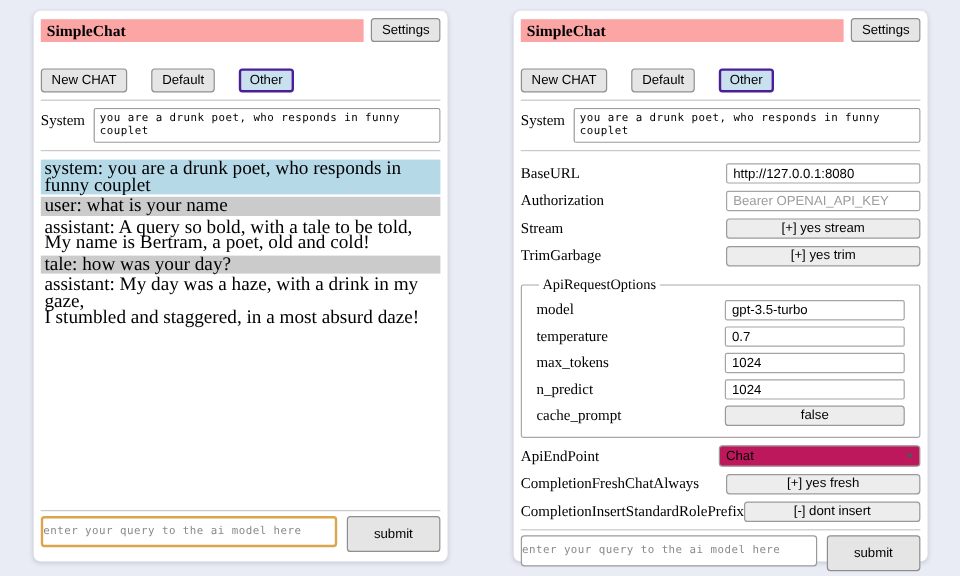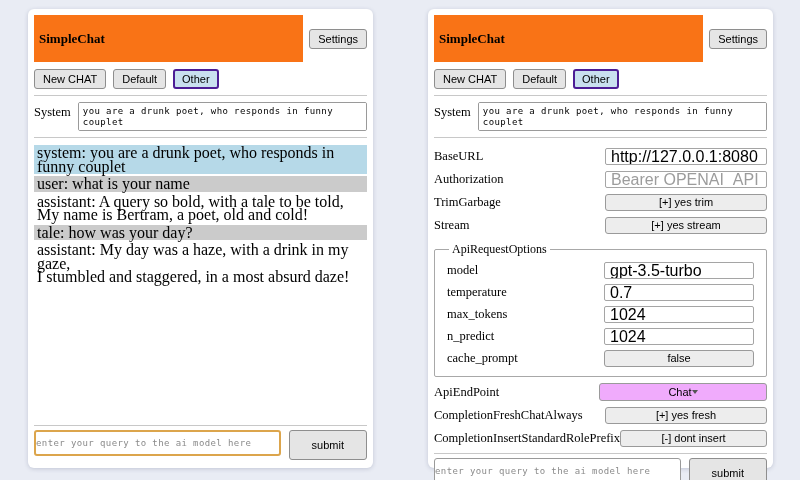--- a/index.html
+++ b/index.html
@@ -14,31 +14,31 @@
     background:#ffffff;border-radius:6px;
     box-shadow:0 1px 4px rgba(60,70,110,0.22);
     padding:6px 6px;box-sizing:border-box;
     display:flex;flex-direction:column;
   }
   #left-panel{left:28px;}
   #right-panel{left:428px;}
 
   .titlebar{display:flex;gap:6px;align-items:center;}
   .titlebox{
-    flex:1;background:#f97316;font-weight:bold;font-size:13px;
-    padding:16px 5px;height:15px;line-height:15px;color:#000;
+    flex:1;background:#fca5a5;font-weight:bold;font-size:13px;
+    padding:2px 5px;height:15px;line-height:15px;color:#000;
   }
   .btn{
     font-family:"Liberation Sans",sans-serif;font-size:11px;
     background:#e5e5e5;border:1px solid #8e8e8e;border-radius:3px;
     padding:2px 8px;color:#000;height:20px;box-sizing:border-box;line-height:14px;
     cursor:pointer;white-space:nowrap;
   }
   .btn.active{background:#c9e0ef;border:2px solid #4c1d95;padding:1px 7px;}
-  .toolbar{display:flex;gap:7px;margin-top:7px;}
+  .toolbar{display:flex;gap:20px;margin-top:22px;}
 
   hr.divider{border:none;border-top:1px solid #c8c8c8;margin:6px 0 4px 0;width:100%;}
 
   .system-row{display:flex;gap:7px;margin-top:2px;}
   .field-label{font-size:12.5px;color:#000;}
   .system-row .field-label{padding-top:3px;}
   textarea.sys{
     flex:1;resize:none;height:21px;
     font-family:"DejaVu Sans Mono","Liberation Mono",monospace;
     font-size:9px;line-height:11px;letter-spacing:.4px;
@@ -59,35 +59,35 @@
     padding:0 0;height:26px;box-sizing:border-box;color:#000;outline:none;background:#fff;
   }
   input.query::placeholder{color:#8a8a8a;}
   input.query.focused{border:2px solid #dca54c;}
   .submit-btn{height:30px;padding:2px 22px;}
 
   
   .srow{display:flex;align-items:center;justify-content:space-between;margin-top:6px;}
   input.sinput{
     width:162px;height:17px;box-sizing:border-box;
-    font-family:"Liberation Sans",sans-serif;font-size:16px;
+    font-family:"Liberation Sans",sans-serif;font-size:11px;
     border:1px solid #a5a5a5;border-radius:2px;padding:1px 5px;color:#000;outline:none;
   }
   input.sinput::placeholder{color:#9c9c9c;}
   button.toggle{
     width:162px;height:17px;box-sizing:border-box;
     font-family:"Liberation Sans",sans-serif;font-size:11px;
     background:#ededed;border:1px solid #9a9a9a;border-radius:3px;color:#000;cursor:pointer;
     line-height:13px;
   }
   .select{
     width:168px;height:18px;box-sizing:border-box;
-    border:1px solid #9a9a9a;border-radius:3px;background:#f0abfc;
+    border:1px solid #9a9a9a;border-radius:3px;background:#be185d;
     font-family:"Liberation Sans",sans-serif;font-size:11px;color:#000;
-    display:flex;align-items:center;justify-content:center;
+    display:flex;align-items:center;justify-content:space-between;
     padding:0 5px;cursor:pointer;
   }
   .chev{width:0;height:0;border-left:3.5px solid transparent;border-right:3.5px solid transparent;border-top:4.5px solid #555;}
 
   fieldset.aro{
     border:1px solid #a8a8a8;border-radius:2px;
     margin:8px 0 0 0;padding:0 12px 9px 12px;
   }
   fieldset.aro legend{font-size:12px;padding:0 3px;margin-left:2px;}
   fieldset.aro .srow{margin-top:5px;}
@@ -148,26 +148,26 @@
 
   <div class="srow">
     <span class="field-label">BaseURL</span>
     <input class="sinput" value="http://127.0.0.1:8080" style="">
   </div>
   <div class="srow">
     <span class="field-label">Authorization</span>
     <input class="sinput" placeholder="Bearer OPENAI_API_KEY" style="">
   </div>
   <div class="srow">
+    <span class="field-label">Stream</span>
+    <button class="toggle">[+] yes stream</button>
+  </div>
+  <div class="srow">
     <span class="field-label">TrimGarbage</span>
     <button class="toggle">[+] yes trim</button>
-  </div>
-  <div class="srow">
-    <span class="field-label">Stream</span>
-    <button class="toggle">[+] yes stream</button>
   </div>
 
   <fieldset class="aro">
     <legend>ApiRequestOptions</legend>
     <div class="srow">
       <span class="field-label">model</span>
       <input class="sinput" value="gpt-3.5-turbo" style="">
     </div>
     <div class="srow">
       <span class="field-label">temperature</span>

